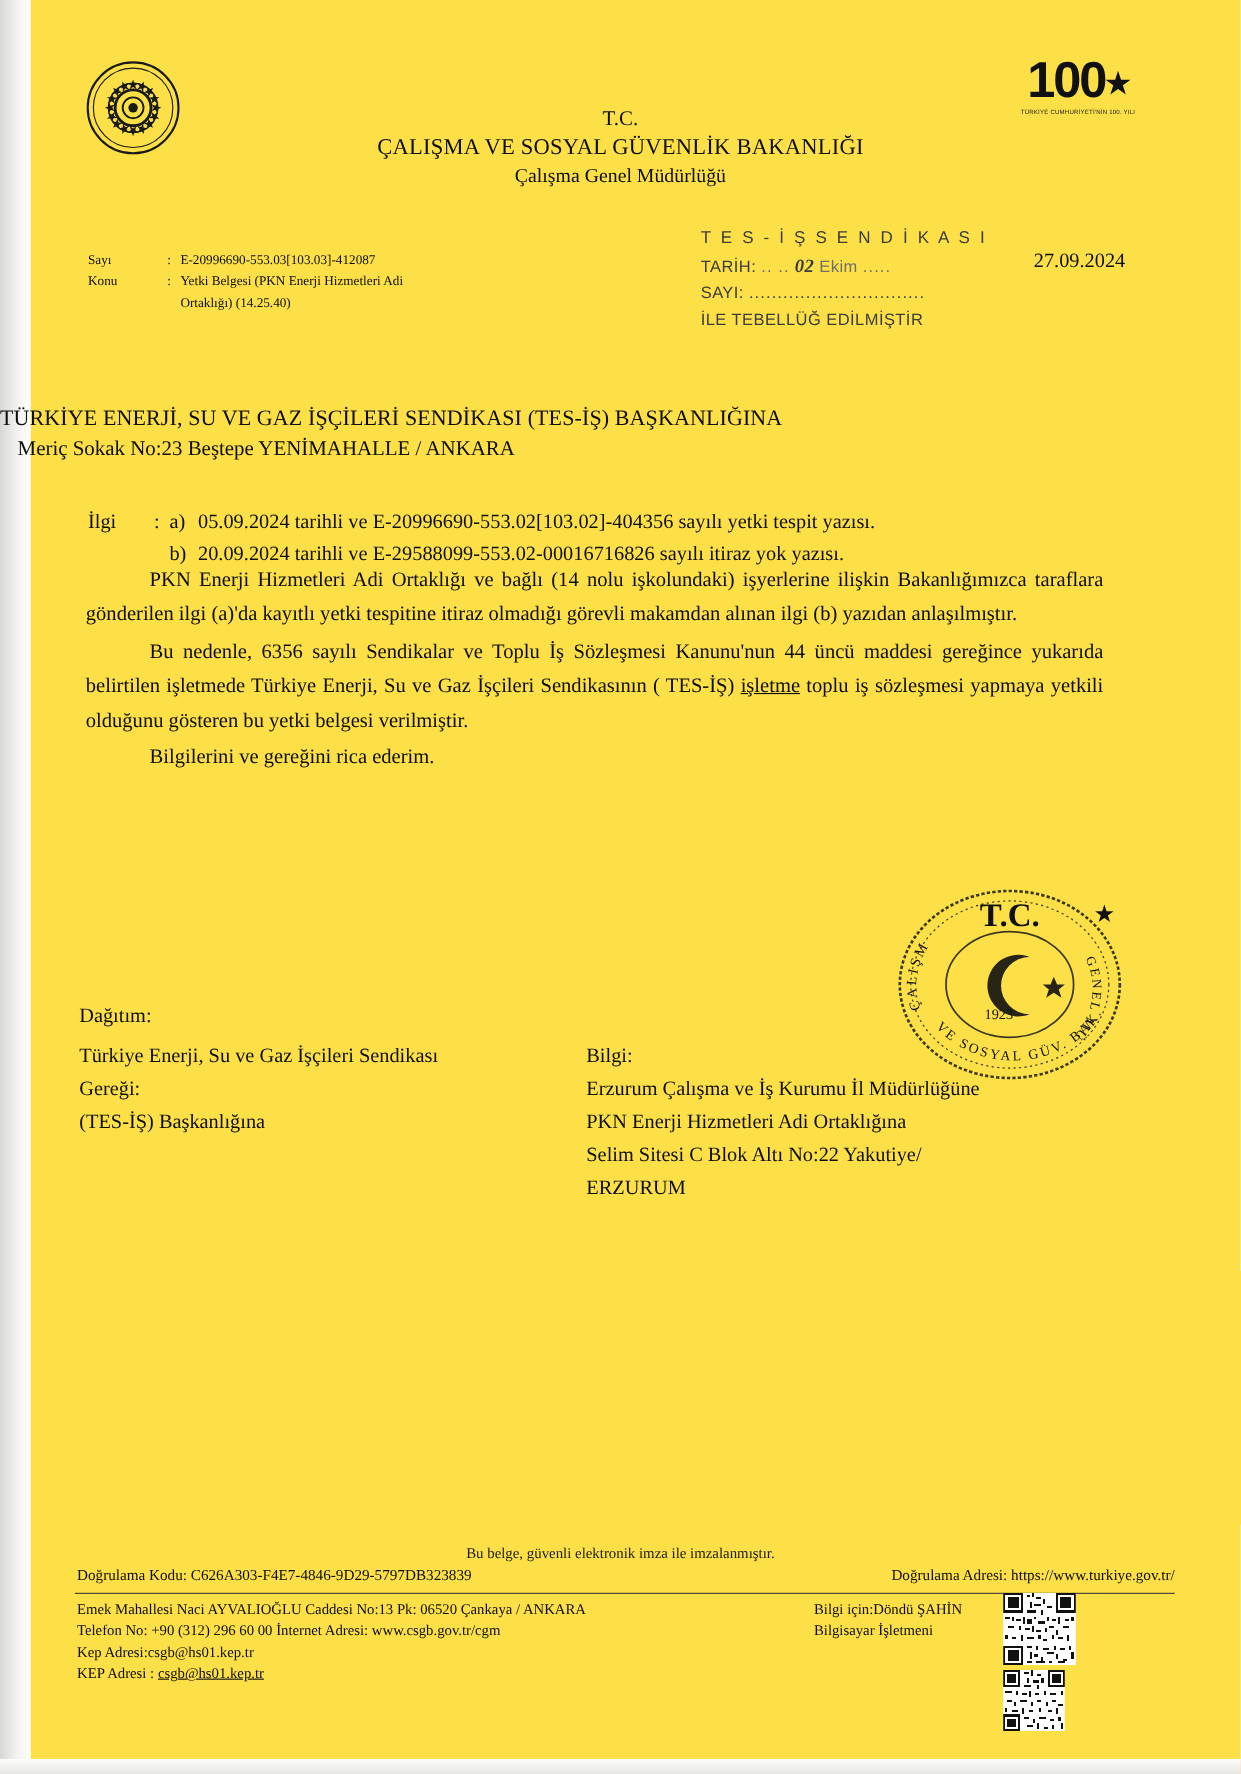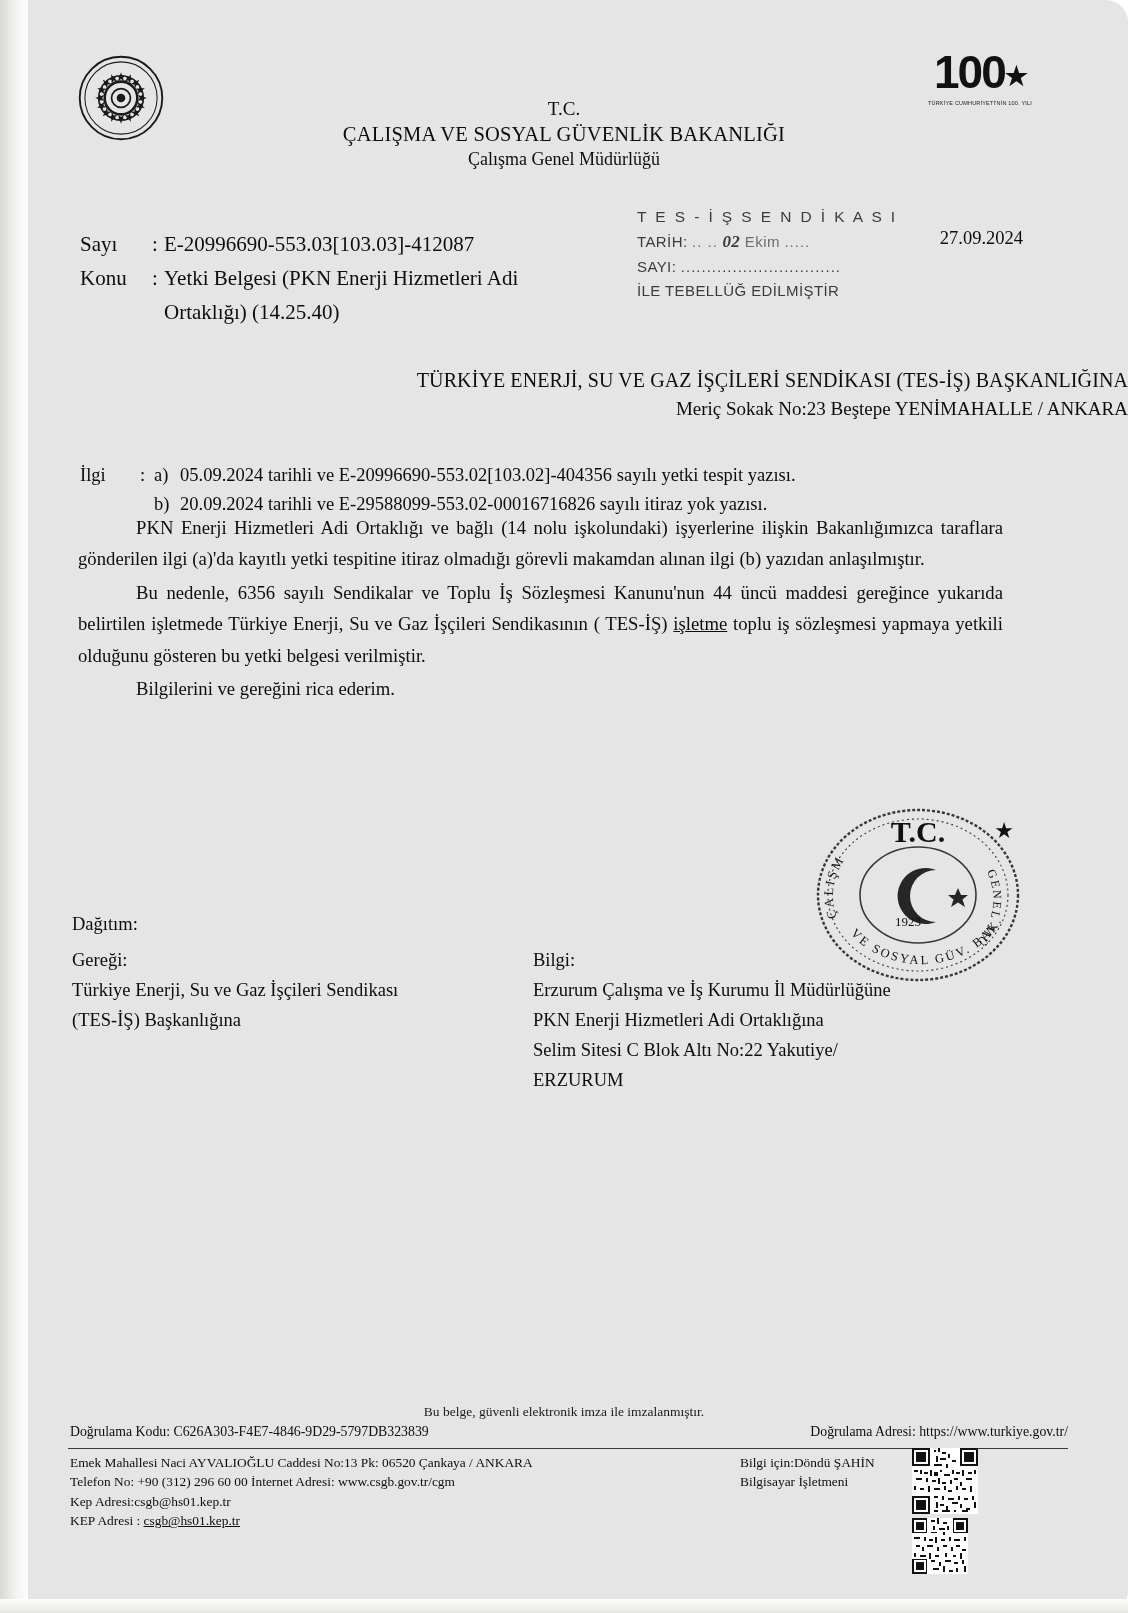--- a/index.html
+++ b/index.html
@@ -11,22 +11,21 @@
     width: 1128px;
     height: 1613px;
     position: relative;
     font-family: "Liberation Serif", serif;
     color: #0d0d0d;
     overflow: hidden;
   }
   .page {
     position: absolute;
     inset: 0;
-    background: #e5e5e5;
-    border-radius: 22px;
+    background: #fde047;
   }
 
   
   .emblem {
     position: absolute;
     left: 78px;
     top: 55px;
     width: 86px;
     height: 86px;
   }
@@ -70,21 +69,21 @@
   }
   .header-block .l1 { font-size: 19px; }
   .header-block .l2 { font-size: 20.5px; letter-spacing: 0.2px; }
   .header-block .l3 { font-size: 18px; }
 
   
   .meta {
     position: absolute;
     left: 80px;
     top: 227px;
-    font-size: 21px;
+    font-size: 12px;
     line-height: 1.62;
   }
   .meta-row { display: flex; }
   .meta-label { width: 72px; flex: none; }
   .meta-colon { width: 12px; flex: none; }
   .meta-val { max-width: 430px; }
 
   .doc-date {
     position: absolute;
     right: 105px;
@@ -119,21 +118,21 @@
     font-style: italic;
     font-size: 17px;
   }
   .recv-stamp .faint { color: #6e6e6e; }
 
   
   .addressee {
     position: absolute;
     left: 0; right: 0;
     top: 365px;
-    text-align: right;
+    text-align: left;
     line-height: 1.5;
   }
   .addressee .a1 { font-size: 20px; letter-spacing: 0.1px; }
   .addressee .a2 { font-size: 19px; padding-left: 16px; }
 
   
   .ilgi {
     position: absolute;
     left: 80px;
     top: 461px;
@@ -414,22 +413,22 @@
         <textPath href="#arcM" startOffset="2%">GENEL MÜD.</textPath>
       </text>
       <path d="M 128,70 a 28,28 0 1 0 0,52 a 22,22 0 1 1 0,-52 z" fill="#111" opacity="0.9"></path>
       <polygon points="150,88 153,95 160,95 154.5,99.5 157,107 150,102.5 143,107 145.5,99.5 140,95 147,95" fill="#111" opacity="0.9"></polygon>
       <text x="100" y="126" text-anchor="middle" font-family="Liberation Serif, serif" font-size="13" fill="#111">1923</text>
     </svg>
   </div>
 
   <div class="dagitim">Dağıtım:</div>
   <div class="col-left">
+    <div>Türkiye Enerji, Su ve Gaz İşçileri Sendikası</div>
     <div>Gereği:</div>
-    <div>Türkiye Enerji, Su ve Gaz İşçileri Sendikası</div>
     <div>(TES-İŞ) Başkanlığına</div>
   </div>
   <div class="col-right">
     <div>Bilgi:</div>
     <div>Erzurum Çalışma ve İş Kurumu İl Müdürlüğüne</div>
     <div>PKN Enerji Hizmetleri Adi Ortaklığına</div>
     <div>Selim Sitesi C Blok Altı No:22 Yakutiye/</div>
     <div>ERZURUM</div>
   </div>
 

